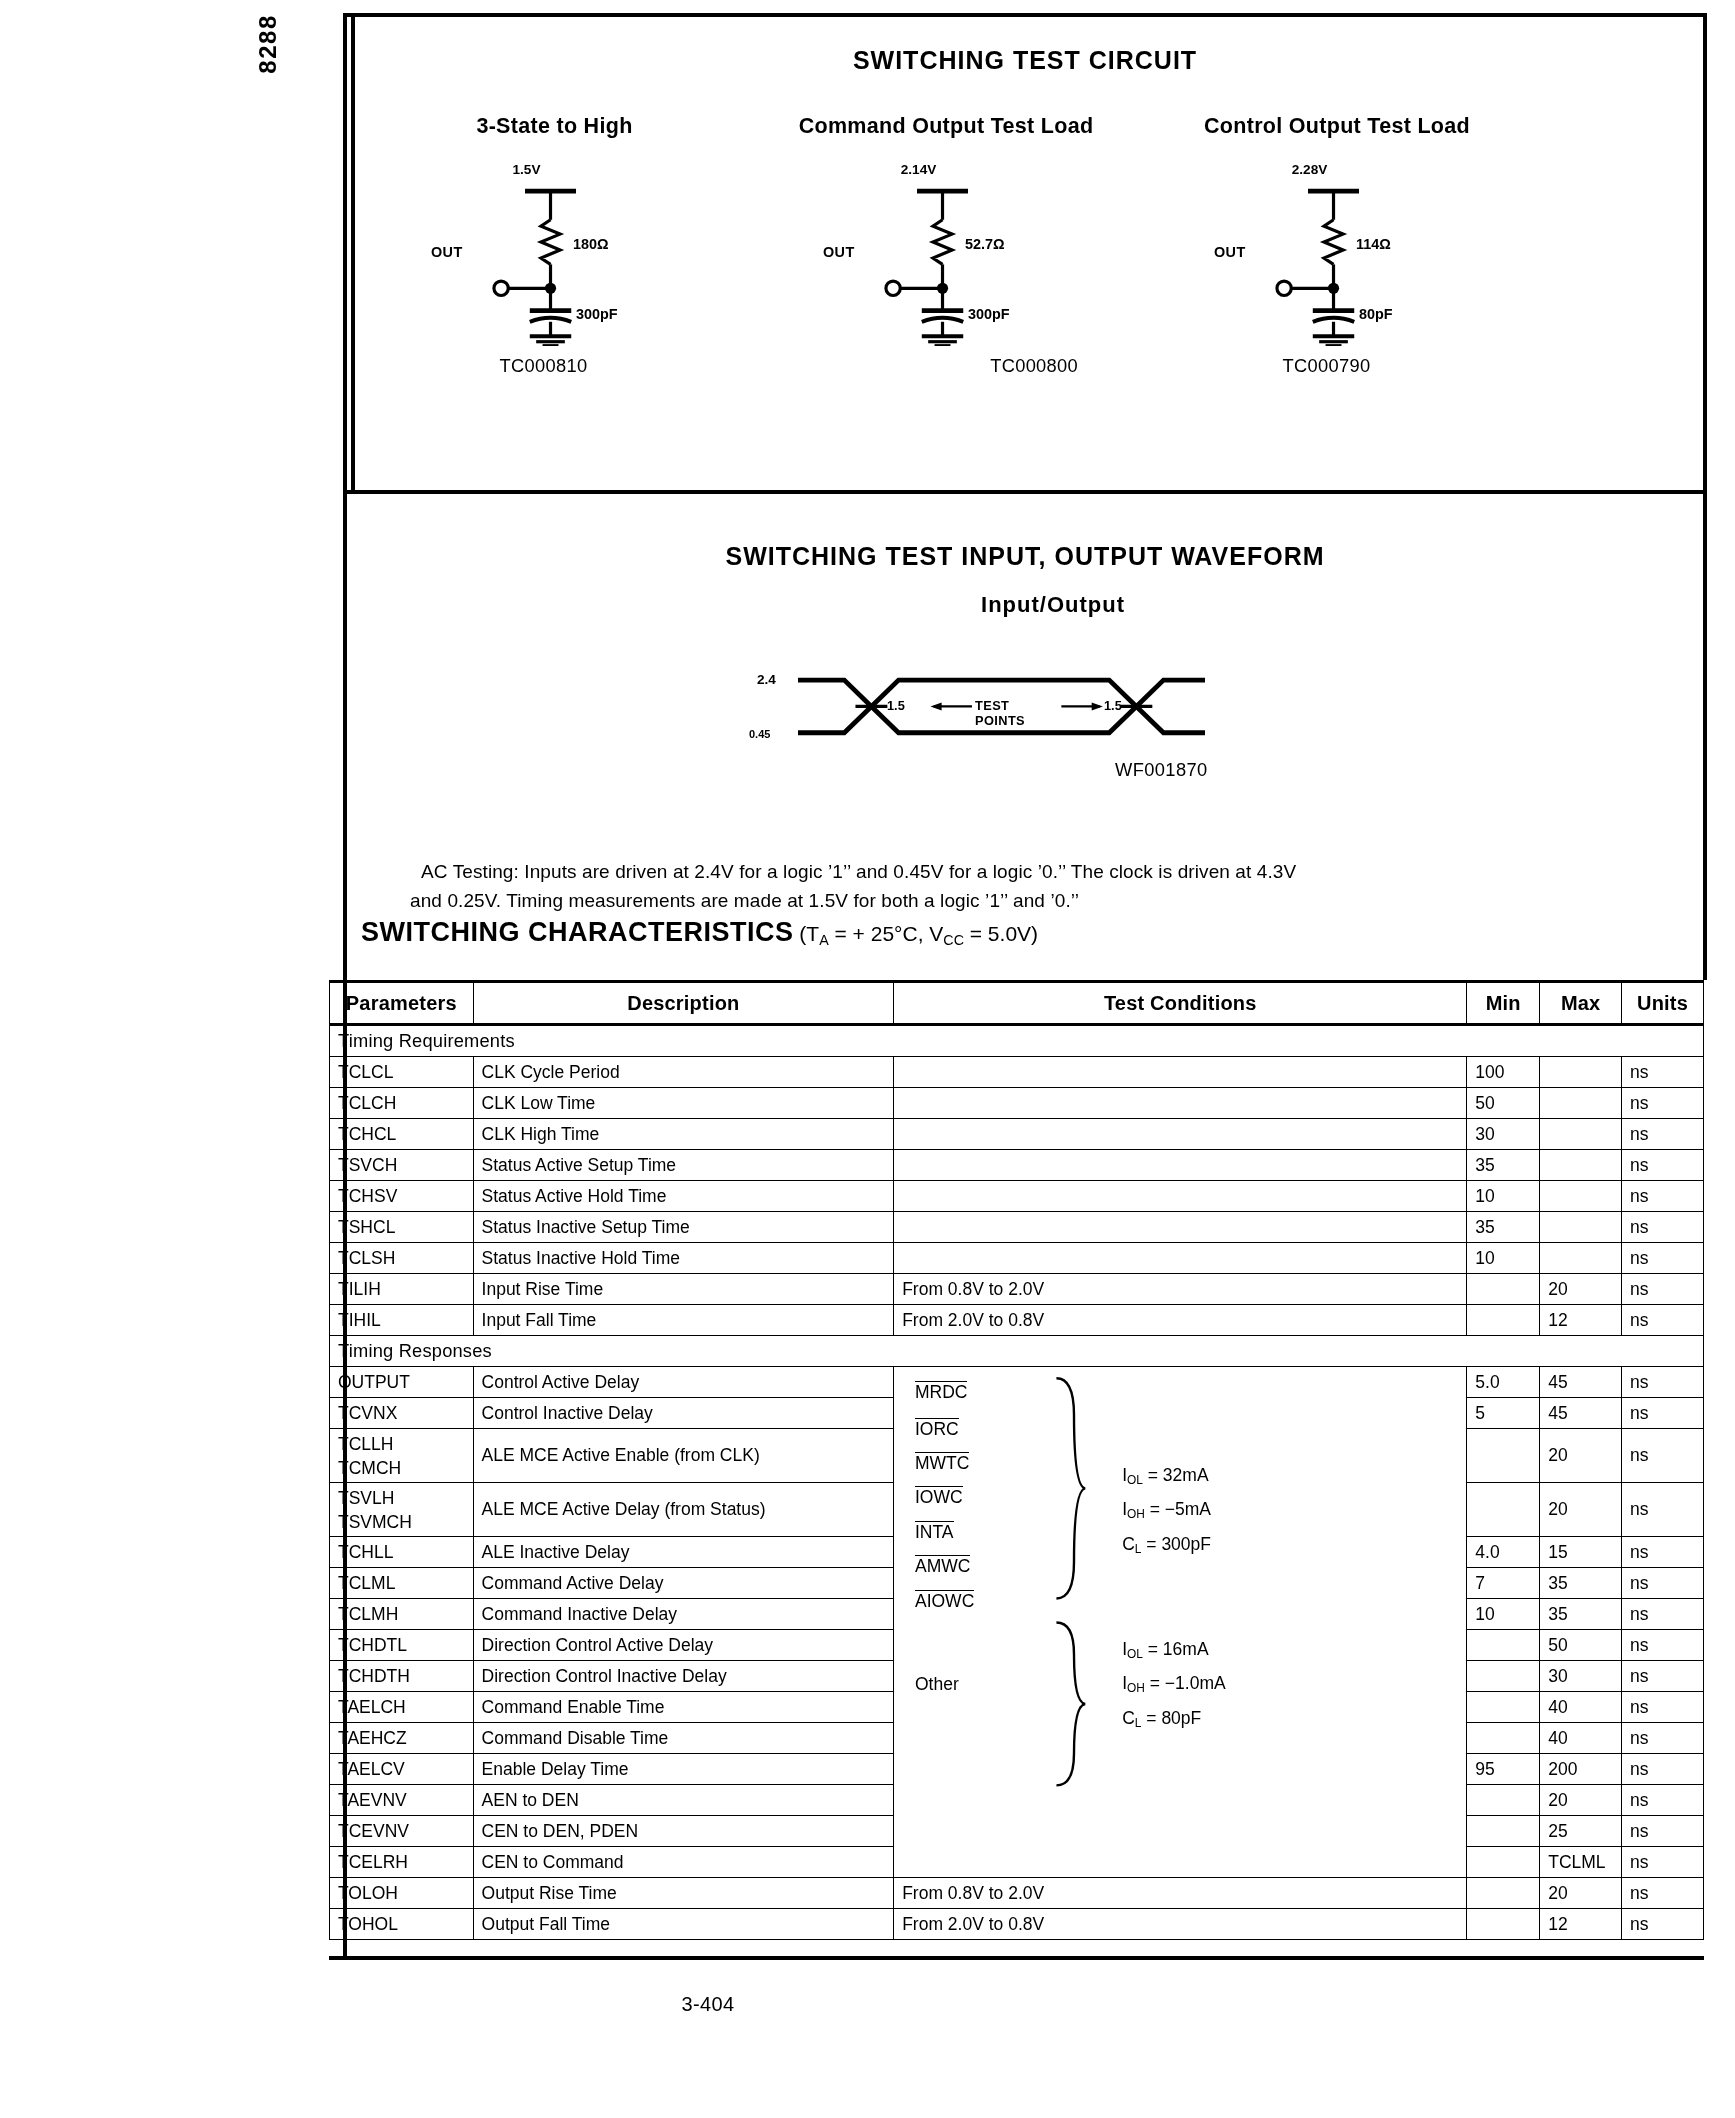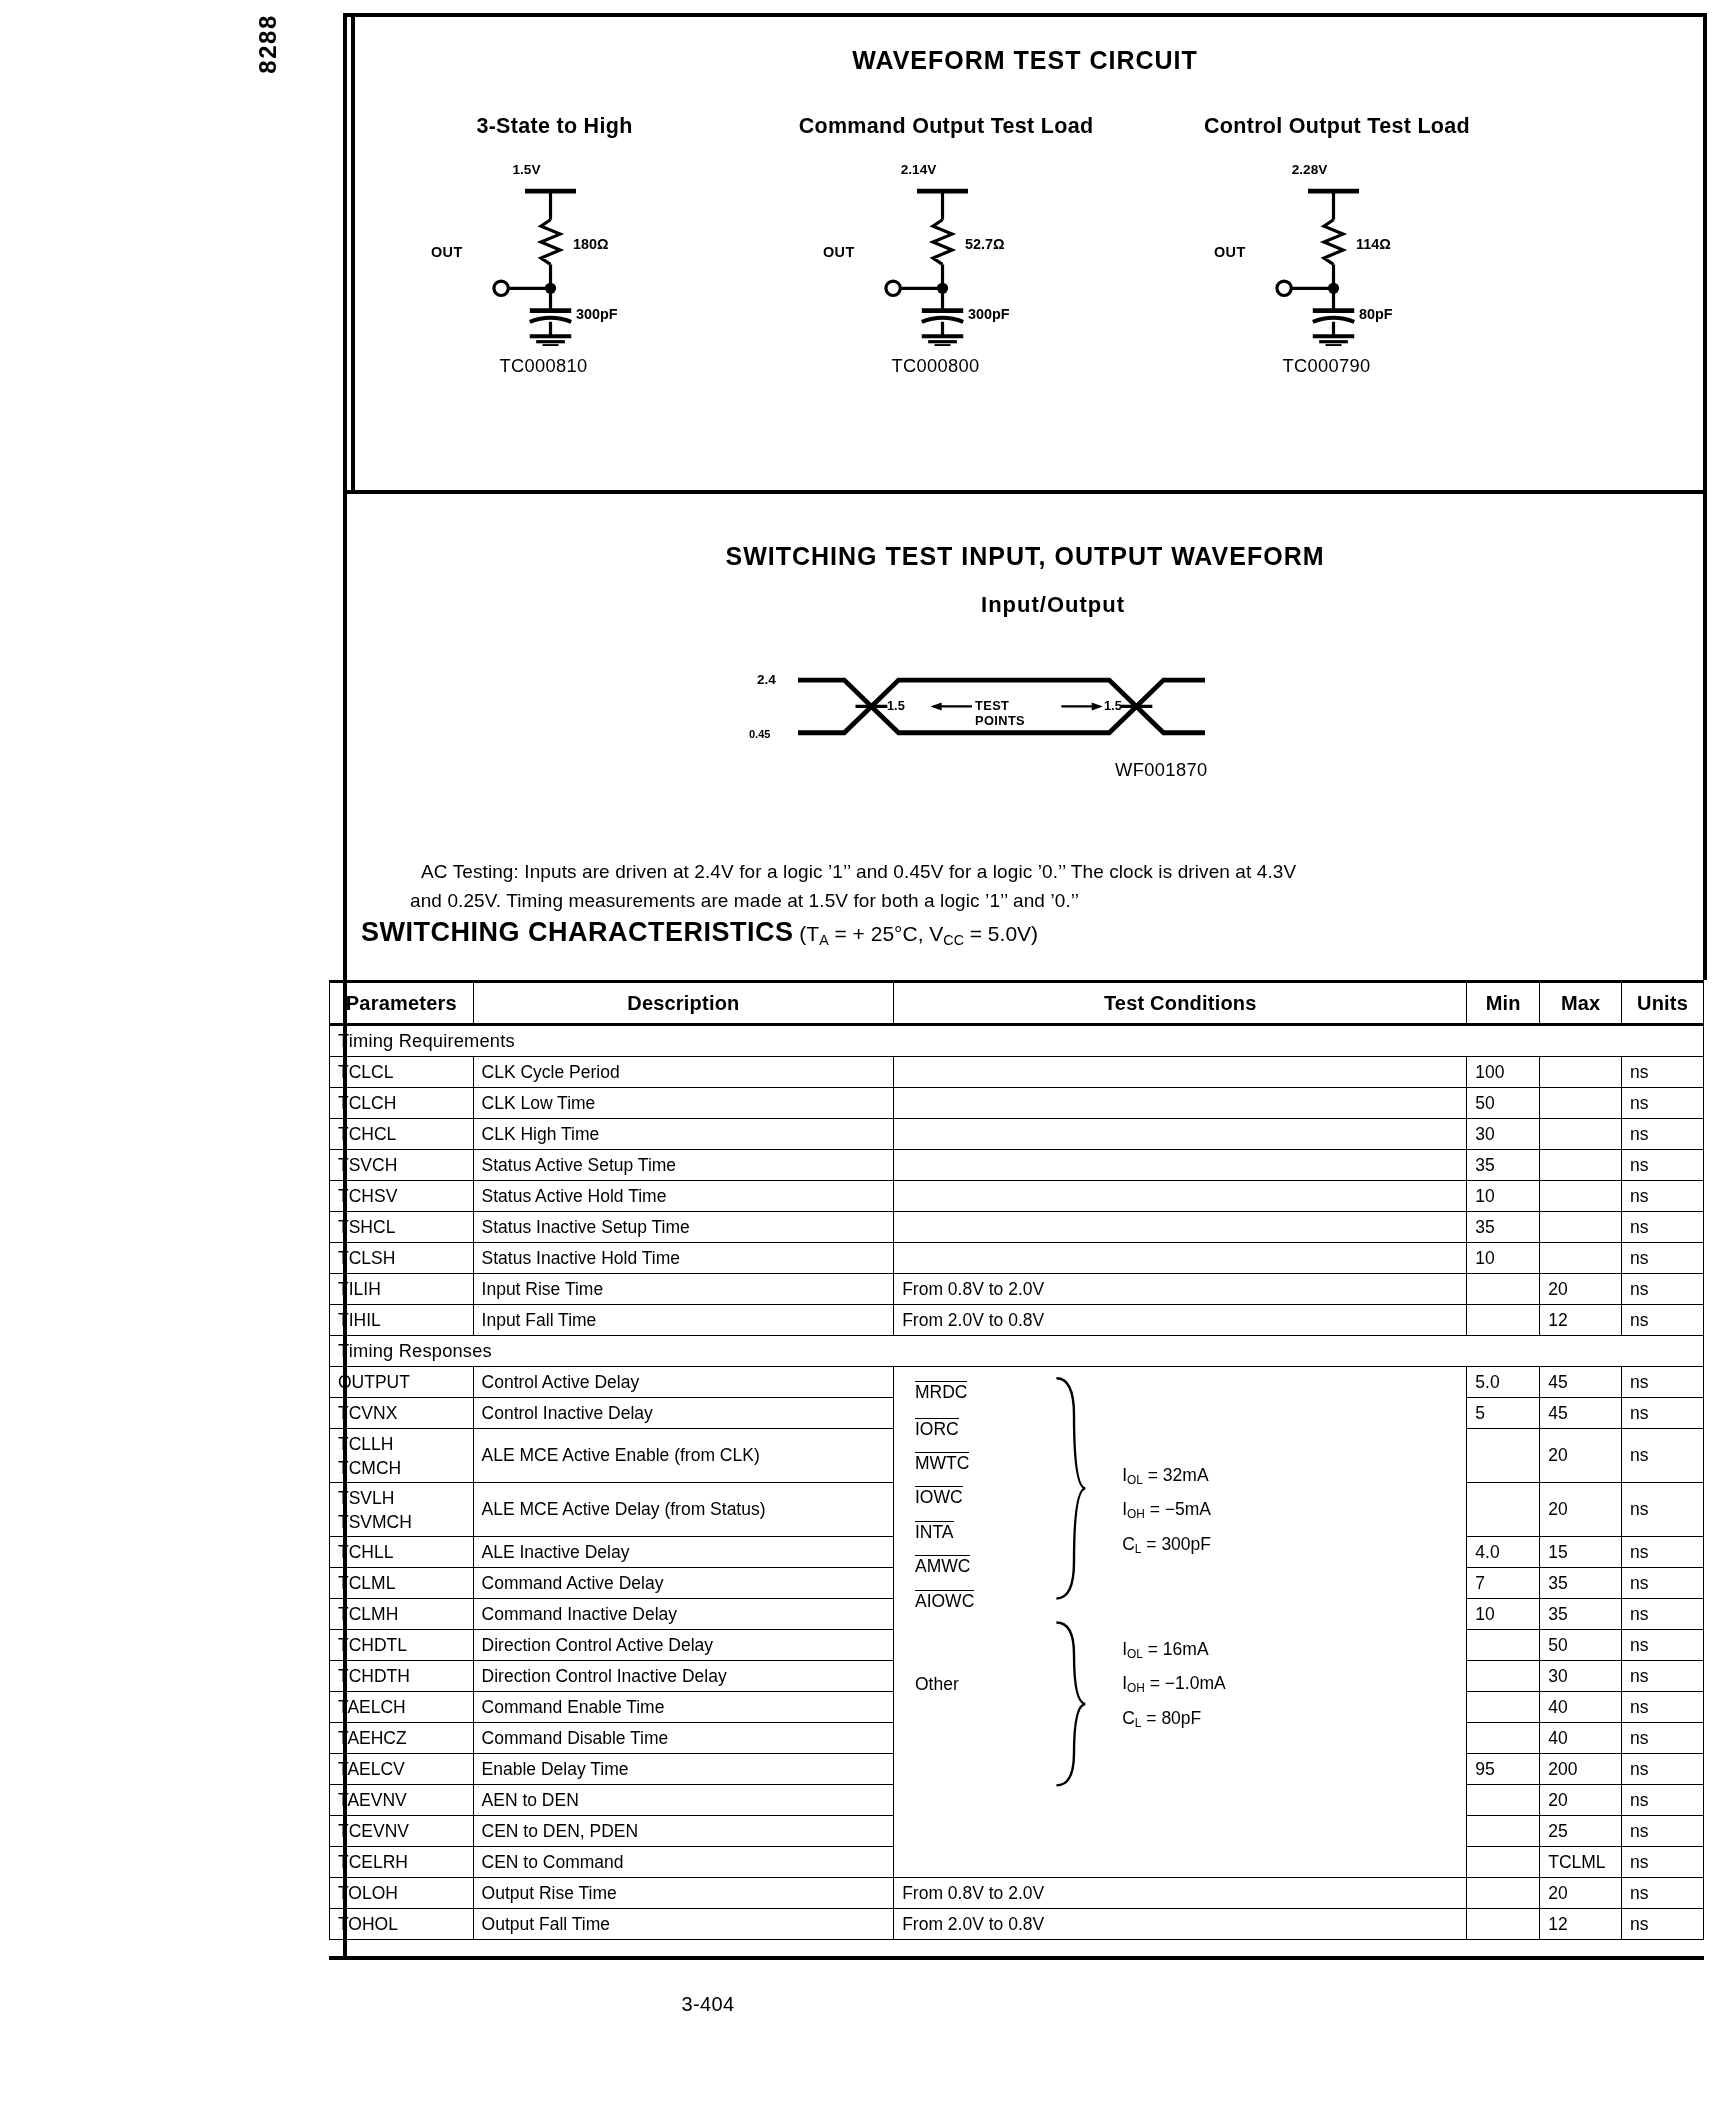--- a/index.html
+++ b/index.html
@@ -112,21 +112,21 @@
 </head>
 <body>
 
 <div class="page">
 
   <div class="side-tab">8288</div>
   <div class="side-rule"></div>
 
   <div class="box-top"></div>
 
-  <div class="h-main" style="left:343px;top:46px;width:1364px;">WAVEFORM TEST CIRCUIT</div>
+  <div class="h-main" style="left:343px;top:46px;width:1364px;">SWITCHING TEST CIRCUIT</div>
 
   <div class="circuit" style="left:423px;top:124px;">
     <div class="sub-title" style="left:-88px;width:439px;top:-9.6px;">3-State to High</div>
     <div class="c-vlabel" style="top:38px;left:-56px;right:0;">1.5V</div>
     <svg width="263" height="160" viewBox="0 0 330 200" style="position:absolute;top:62px;left:0;">
       <line x1="128" y1="6" x2="192" y2="6" stroke="#000" stroke-width="6"></line>
       <line x1="160" y1="6" x2="160" y2="42" stroke="#000" stroke-width="4"></line>
       <polyline points="160,42 148,50 172,60 148,70 172,80 148,90 160,98" fill="none" stroke="#000" stroke-width="4"></polyline>
       <line x1="160" y1="98" x2="160" y2="128" stroke="#000" stroke-width="4"></line>
       <circle cx="160" cy="128" r="7" fill="#000"></circle>
@@ -161,21 +161,21 @@
       <line x1="134" y1="156" x2="186" y2="156" stroke="#000" stroke-width="6"></line>
       <path d="M134 170 Q160 160 186 170" fill="none" stroke="#000" stroke-width="5"></path>
       <line x1="160" y1="170" x2="160" y2="188" stroke="#000" stroke-width="4"></line>
       <line x1="134" y1="188" x2="186" y2="188" stroke="#000" stroke-width="5"></line>
       <line x1="142" y1="195" x2="178" y2="195" stroke="#000" stroke-width="4"></line>
       <line x1="150" y1="200" x2="170" y2="200" stroke="#000" stroke-width="4"></line>
     </svg>
     <div style="position:absolute;top:120px;left:8px;font-size:14.4px;font-weight:bold;letter-spacing:0.4px;">OUT</div>
     <div style="position:absolute;top:112px;left:150px;font-size:14.4px;font-weight:bold;">52.7Ω</div>
     <div style="position:absolute;top:182px;left:153px;font-size:14.4px;font-weight:bold;">300pF</div>
-    <div class="c-id" style="top:231px;left:-22px;">TC000800</div>
+    <div class="c-id" style="top:231px;left:-22px;text-align:right;">TC000800</div>
   </div>
 
   <div class="circuit" style="left:1206px;top:124px;">
     <div class="sub-title" style="left:-136px;width:534px;top:-9.6px;">Control Output Test Load</div>
     <div class="c-vlabel" style="top:38px;left:-56px;right:0;">2.28V</div>
     <svg width="263" height="160" viewBox="0 0 330 200" style="position:absolute;top:62px;left:0;">
       <line x1="128" y1="6" x2="192" y2="6" stroke="#000" stroke-width="6"></line>
       <line x1="160" y1="6" x2="160" y2="42" stroke="#000" stroke-width="4"></line>
       <polyline points="160,42 148,50 172,60 148,70 172,80 148,90 160,98" fill="none" stroke="#000" stroke-width="4"></polyline>
       <line x1="160" y1="98" x2="160" y2="128" stroke="#000" stroke-width="4"></line>

